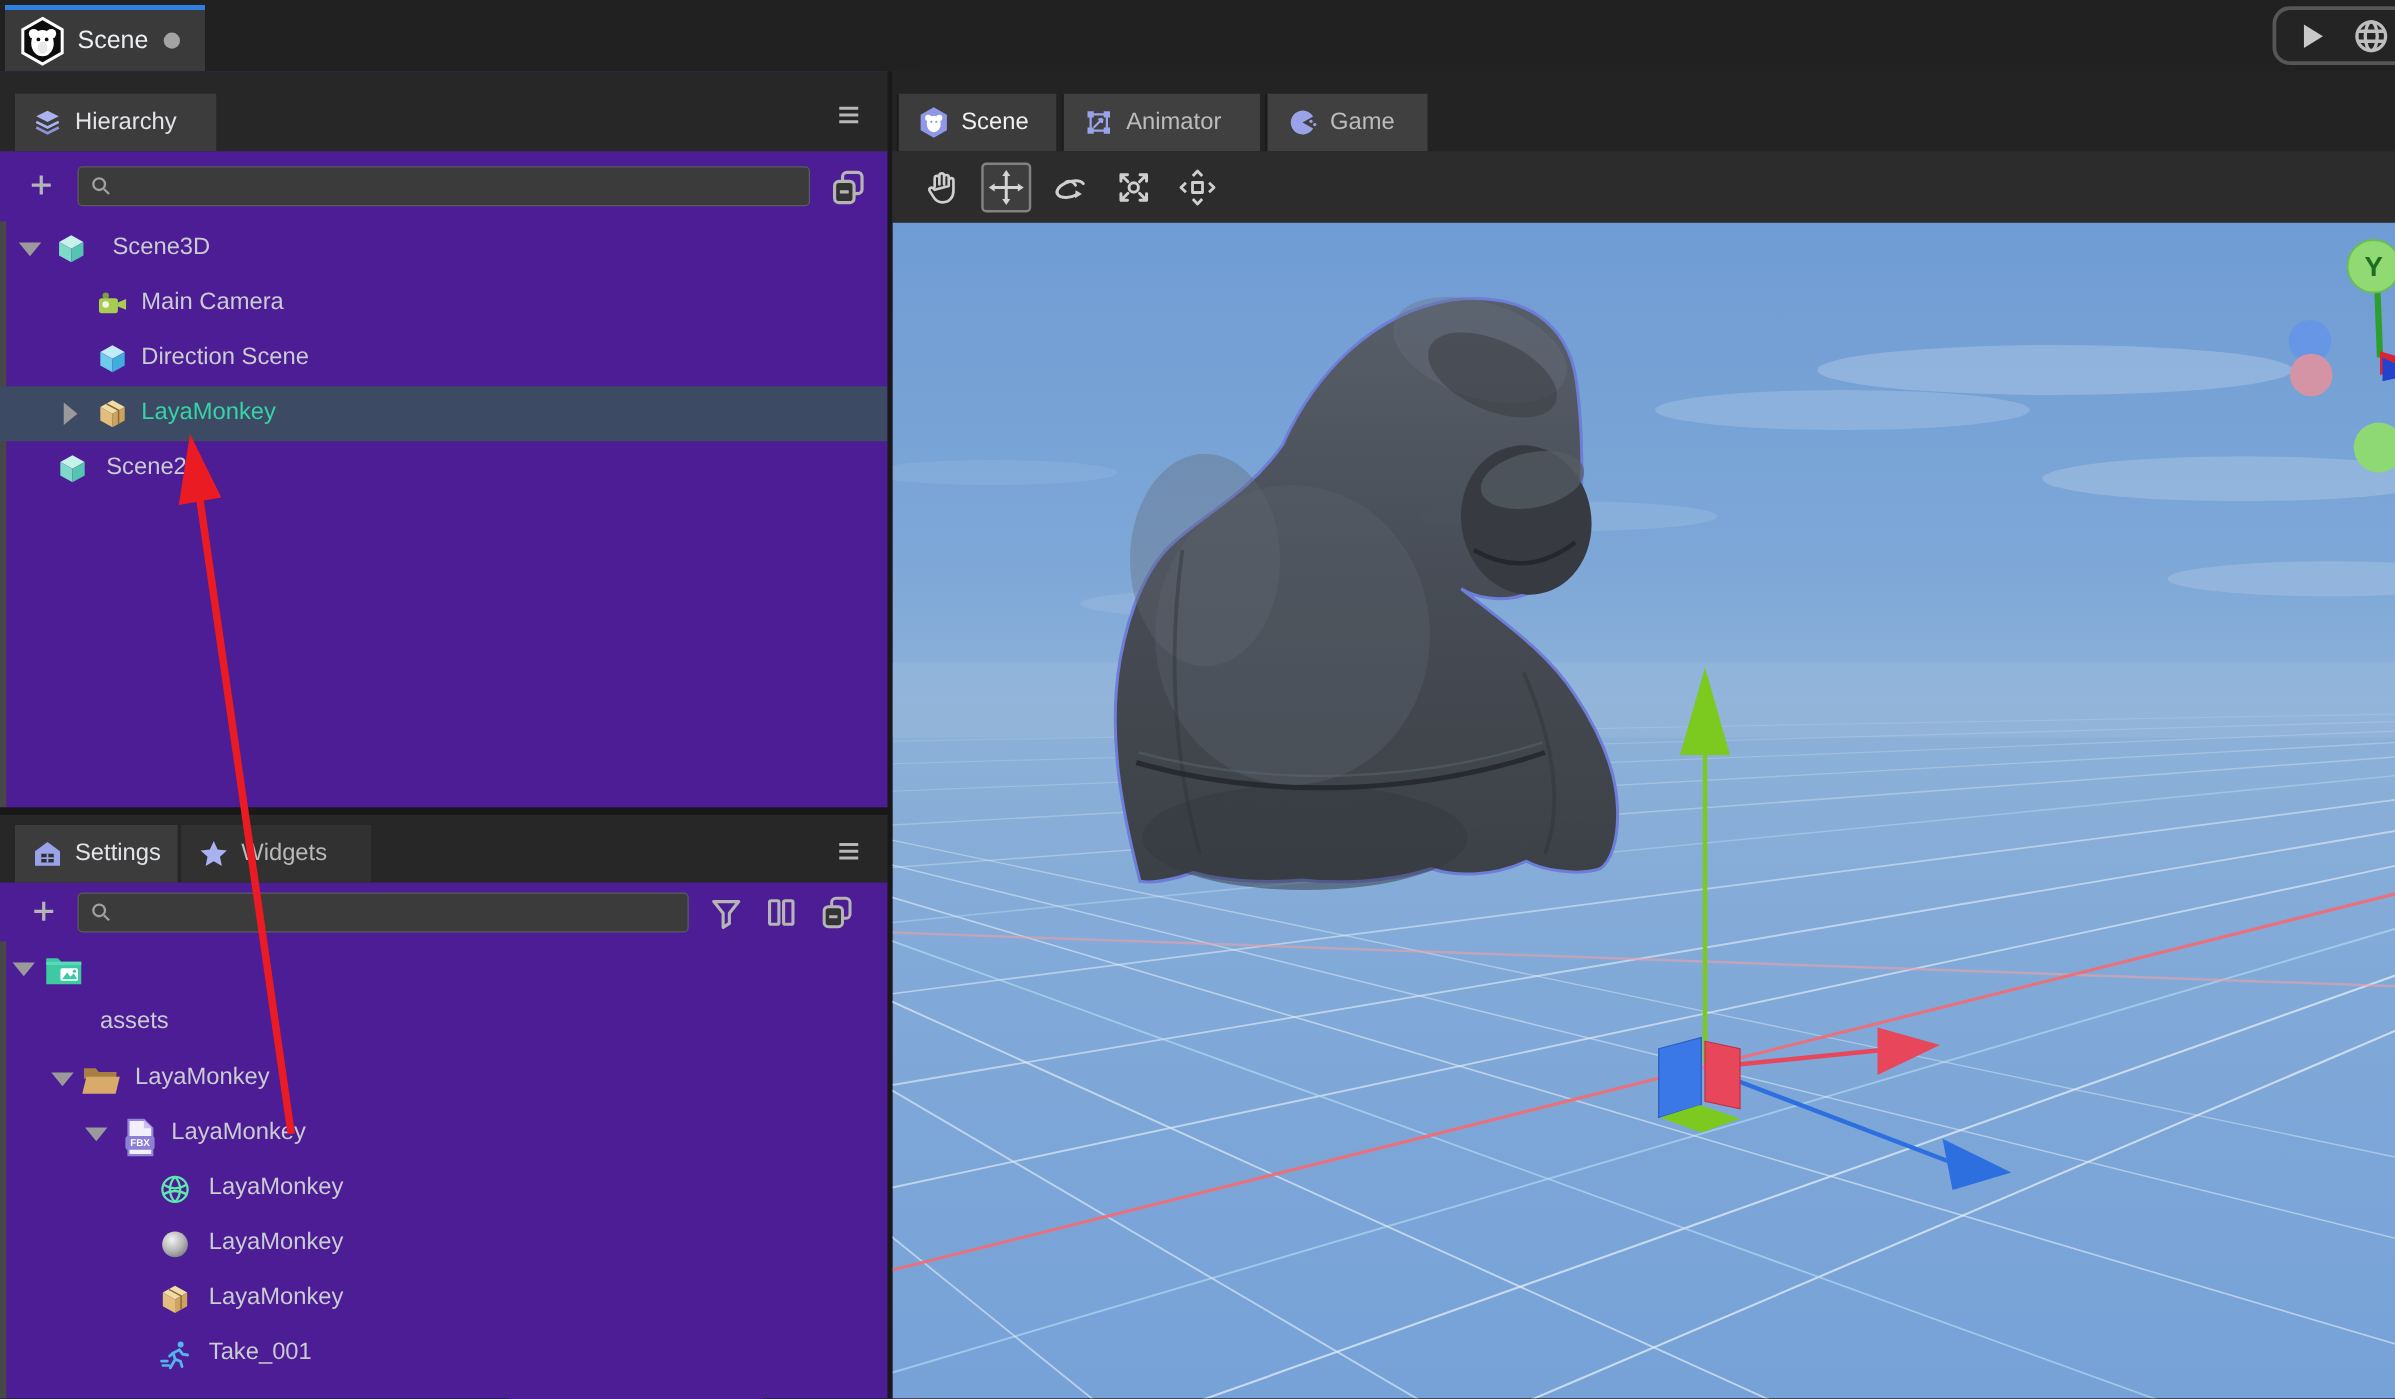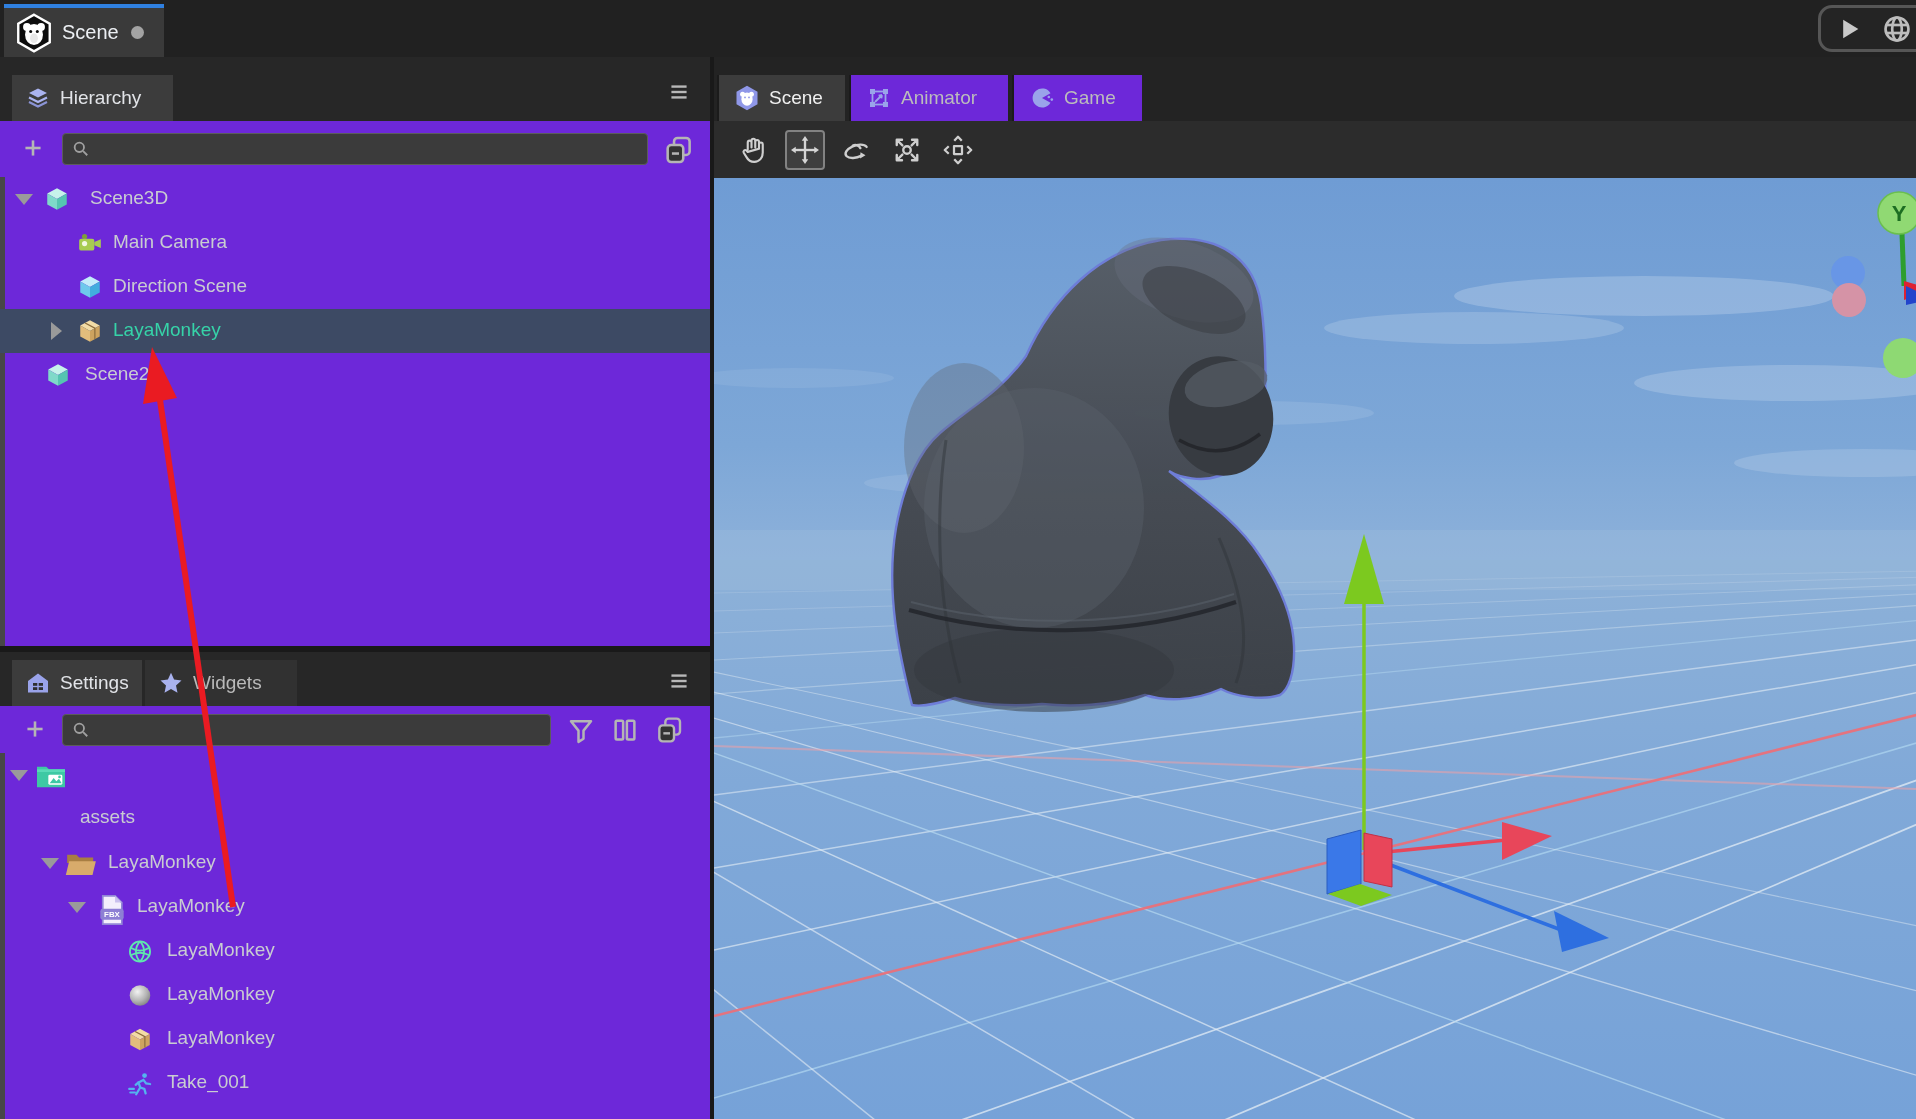--- a/index.html
+++ b/index.html
@@ -11,21 +11,21 @@
   #doc-tab{position:absolute;left:4px;top:4px;width:160px;height:53px;background:#3a3a3a;
            border-top:4px solid #2f80e0;box-sizing:border-box;display:flex;align-items:center;}
   .hex{width:36px;height:40px;margin-left:12px;position:relative;flex:0 0 auto;}
   .hex svg{display:block;}
   #doc-tab .dlabel{font-size:20px;color:#eceff3;margin-left:10px;font-weight:400;}
   #doc-tab .dot{width:13px;height:13px;border-radius:50%;background:#a3a3a3;margin-left:12px;}
   #run-controls{position:absolute;left:1818px;top:5px;width:130px;height:47px;background:#242424;
                 border:3px solid #565656;border-radius:14px;box-sizing:border-box;
                 display:flex;align-items:center;gap:18px;padding-left:14px;}
   
-  .panel{position:absolute;left:0;width:710px;background:#6d28d9;padding-left:26px;}
+  .panel{position:absolute;left:0;width:710px;background:#4c1d95;padding-left:26px;}
   .phead{position:absolute;left:0;top:0;width:100%;background:#272727;}
   .ptab{position:absolute;bottom:0;height:46px;display:flex;align-items:center;box-sizing:border-box;}
   .ptab.active{background:#3c3c3c;}
   .ptab.inactive{background:#313131;}
   .ptab .ticon{margin-left:14px;display:flex;}
   .ptab .tlabel{margin-left:10px;font-size:19px;color:#e2e4e8;}
   .ptab.inactive .tlabel{color:#b9b9b9;}
   .menu-btn{position:absolute;display:flex;}
   .searchrow{position:absolute;left:0;width:100%;}
   .sinput{position:absolute;height:32px;background:#3b3b3b;border:1px solid #5c5c5c;border-radius:4px;
@@ -37,21 +37,21 @@
   .trow .exp{position:absolute;top:17px;width:0;height:0;}
   .exp.d{border-left:9px solid transparent;border-right:9px solid transparent;border-top:11px solid #9a9a9a;}
   .exp.r{border-top:9px solid transparent;border-bottom:9px solid transparent;border-left:11px solid #9a9a9a;top:13px;}
   .trow .ic{position:absolute;top:9px;width:26px;height:26px;display:flex;justify-content:flex-end;}
   .trow .lbl{position:absolute;top:10px;font-size:19px;color:#c9ccd1;white-space:nowrap;}
   .trow.sel .lbl{color:#36d3a8;}
   .scrollstrip{position:absolute;left:0;width:5px;background:#474747;}
   
   #scene-col{position:absolute;left:714px;top:57px;width:1202px;height:1062px;background:#232323;}
   #scene-tabs{position:absolute;left:0;top:0;width:100%;height:64px;background:#232323;}
-  .stab{position:absolute;bottom:0;height:46px;background:#6d28d9;display:flex;align-items:center;
+  .stab{position:absolute;bottom:0;height:46px;background:#404040;display:flex;align-items:center;
         box-sizing:border-box;border-left:2px solid #1b1b1b;}
   .stab.active{background:#3c3c3c;}
   .stab .ticon{margin-left:16px;display:flex;}
   .stab .tlabel{margin:0 18px 0 10px;font-size:19px;color:#bcbcbc;white-space:nowrap;}
   .stab.active .tlabel{color:#f0f0f0;}
   #scene-toolbar{position:absolute;left:0;top:64px;width:100%;height:57px;background:#2c2c2c;
                  display:flex;align-items:center;gap:15px;padding-left:22px;box-sizing:border-box;}
   .tool{width:36px;height:36px;display:flex;align-items:center;justify-content:center;border-radius:2px;}
   .tool.selected{background:#3e3e3e;outline:2px solid #828282;}
   #viewport{position:absolute;left:0;top:121px;width:1202px;height:941px;}

